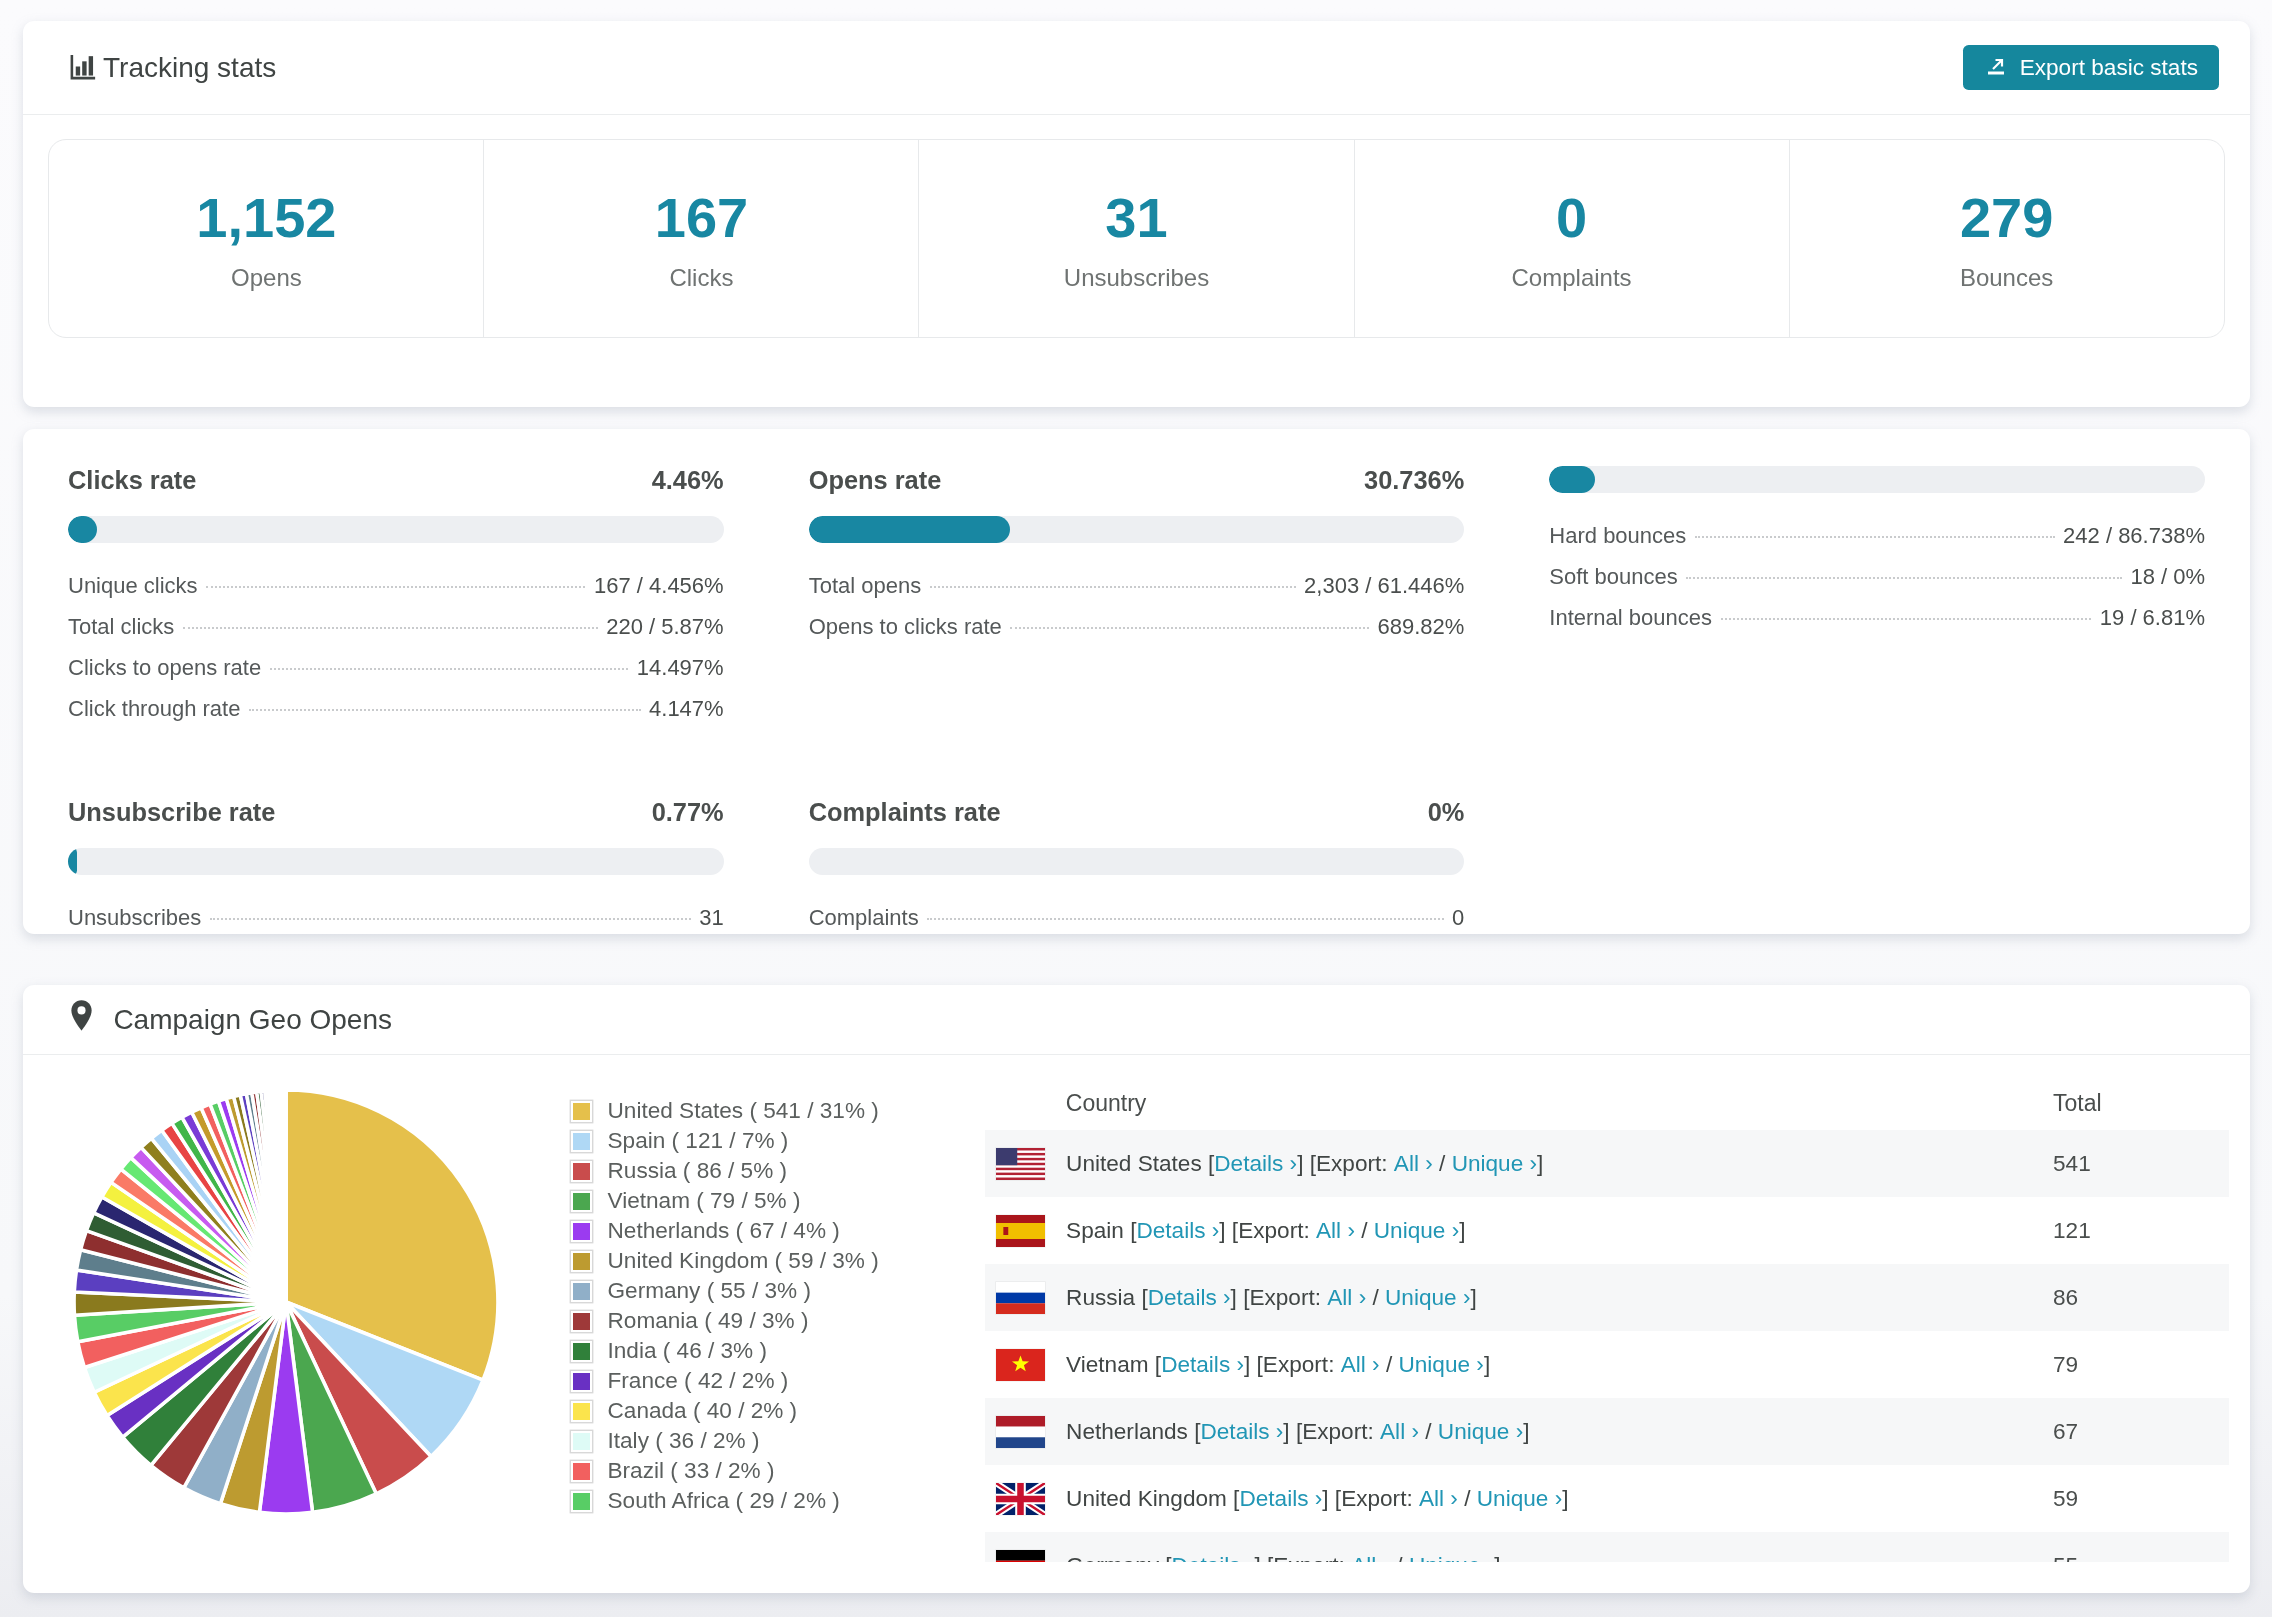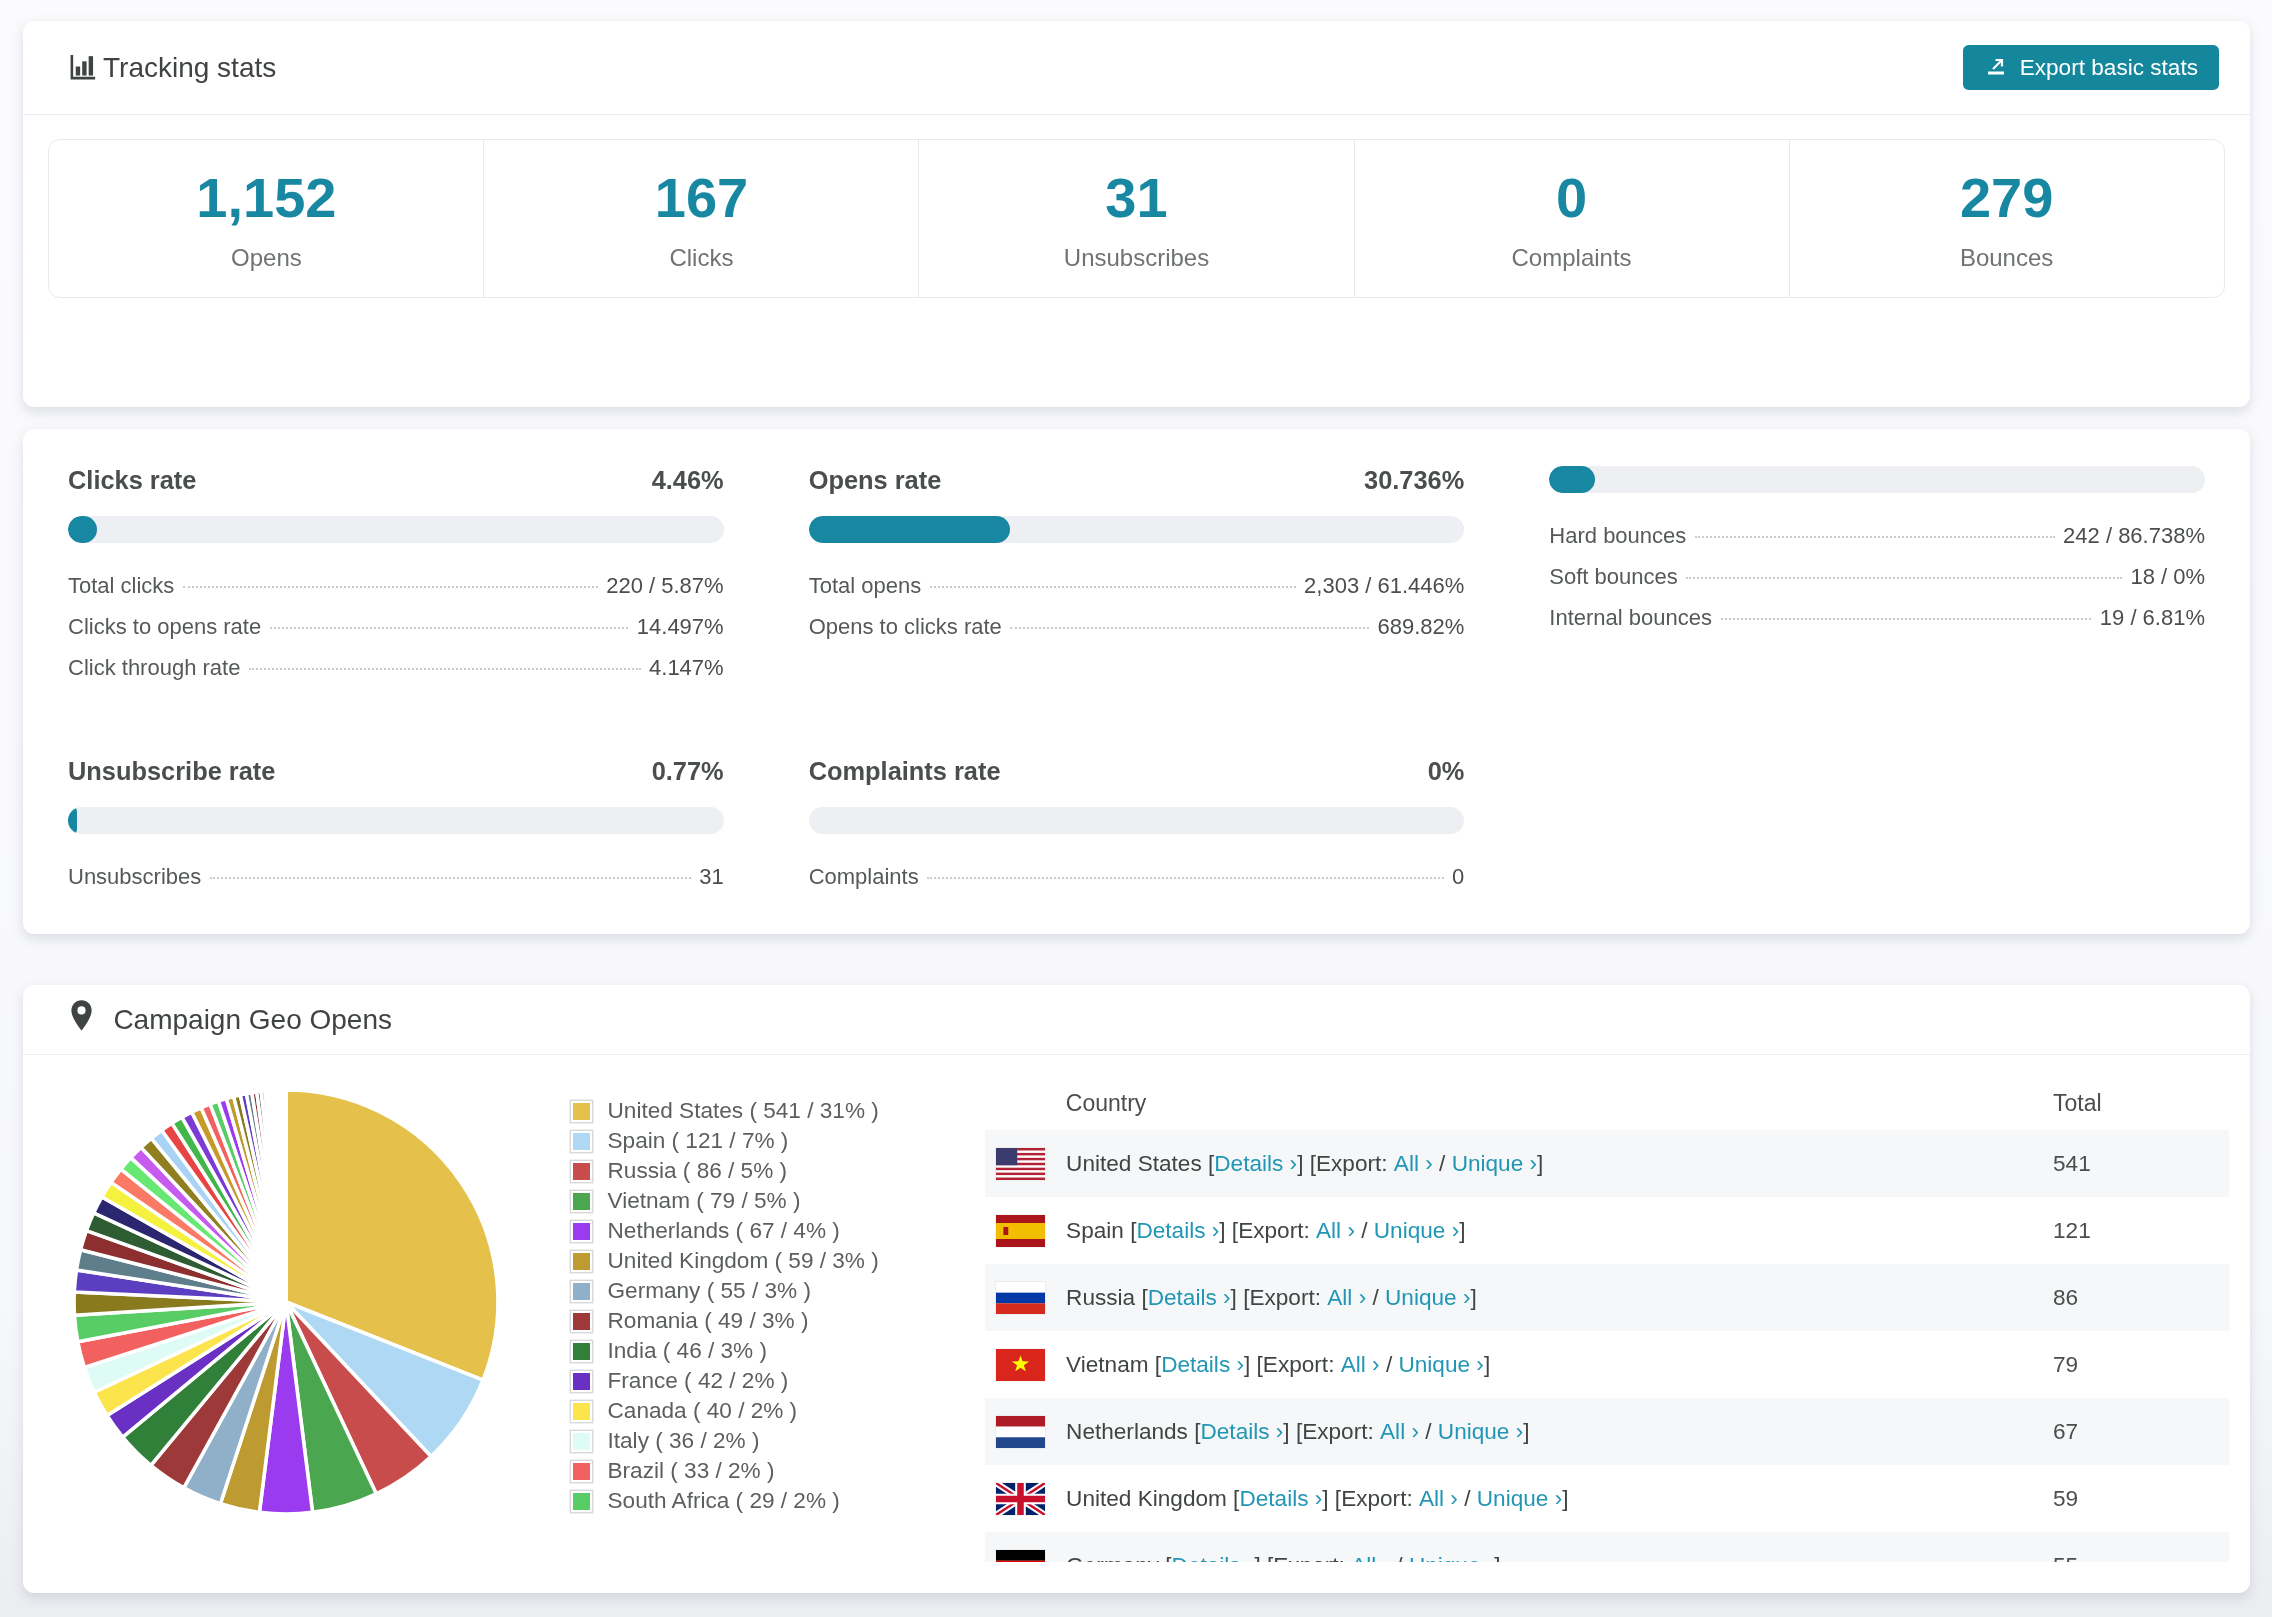--- a/index.html
+++ b/index.html
@@ -22,22 +22,22 @@
   .card-head { display: flex; align-items: center; justify-content: space-between;
                height: 93px; padding: 0 31px 0 45px; }
   .head-left { display: flex; align-items: center; gap: 4px; }
   .head-title { font-size: 28px; color: #3f4443; }
   .btn-export {
     display: flex; align-items: center; gap: 11.3px;
     background: #15879d; color: #fff; border: none; border-radius: 5.6px;
     height: 45px; padding: 0 21px; font-size: 22.6px;
     font-family: "Liberation Sans", sans-serif; cursor: pointer;
   }
-  .stats-group { margin: 24px 25.4px 0; height: 159px; border: 1.4px solid #e7e9eb;
-                 border-radius: 12px; display: flex; }
+  .stats-group { margin: 24px 25.4px 0; height: 199px; border: 1.4px solid #e7e9eb;
+                 border-radius: 18px; display: flex; }
   .stat-cell { flex: 1; display: flex; flex-direction: column; align-items: center;
                justify-content: center; border-left: 1.4px solid #e7e9eb; }
   .stat-cell:first-child { border-left: none; }
   .stat-value { font-size: 56px; font-weight: 700; color: #1887a2; }
   .stat-label { font-size: 24px; color: #6f7372; margin-top: 14px; }
 
   
   .card-rates { margin-top: 22px; height: 505px; padding: 37px 45px 0; }
   .rates-grid { display: grid; grid-template-columns: 1fr 1fr 1fr;
                 column-gap: 85px; row-gap: 61px; }
@@ -134,20 +134,25 @@
   <div class="rates-grid" id="rates-grid">
       <section class="rate-block">
     <div class="rate-head">
       <span class="rate-title">Clicks rate</span>
       <span class="rate-value">4.46%</span>
     </div>
     <div class="progress">
       <div class="progress-fill" style="width: max(4.46%, 8.5px);"></div>
     </div>
     <div class="rate-rows">
+          <div class="stat-row">
+    <span class="row-label">Unique clicks</span>
+    <span class="dots"></span>
+    <span class="row-value">167 / 4.456%</span>
+  </div>
           <div class="stat-row">
     <span class="row-label">Total clicks</span>
     <span class="dots"></span>
     <span class="row-value">220 / 5.87%</span>
   </div>
           <div class="stat-row">
     <span class="row-label">Clicks to opens rate</span>
     <span class="dots"></span>
     <span class="row-value">14.497%</span>
   </div>

